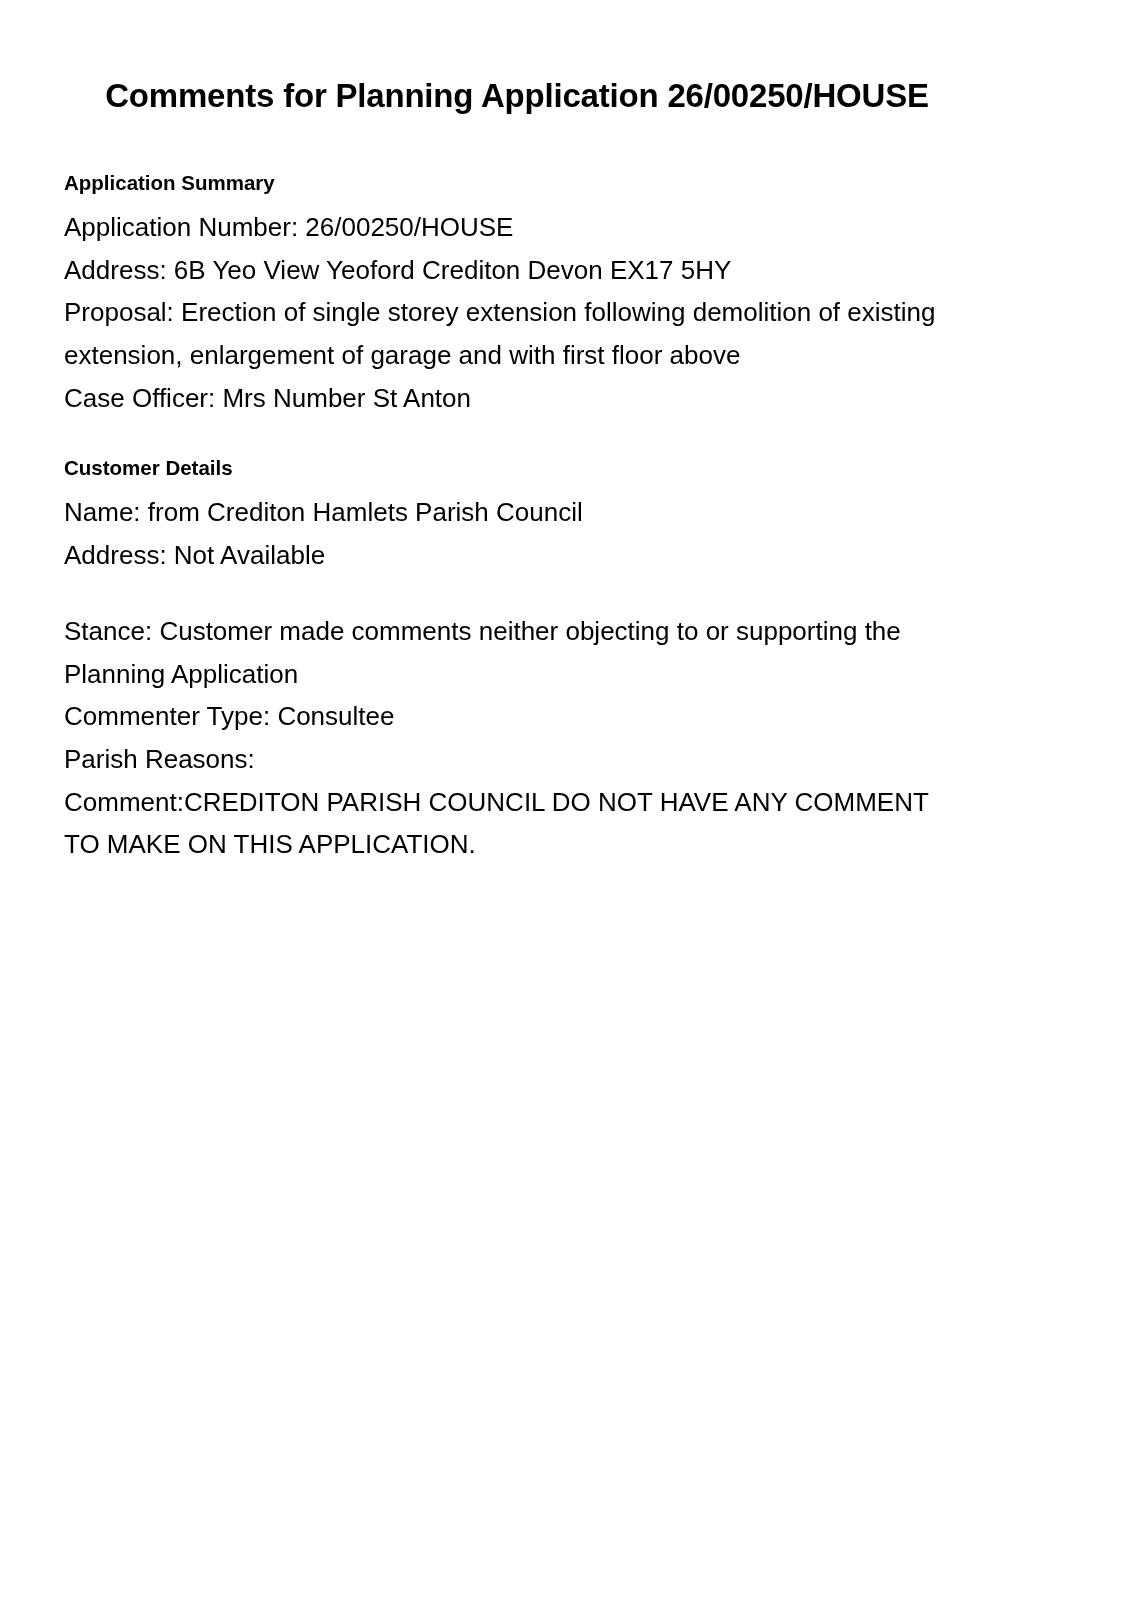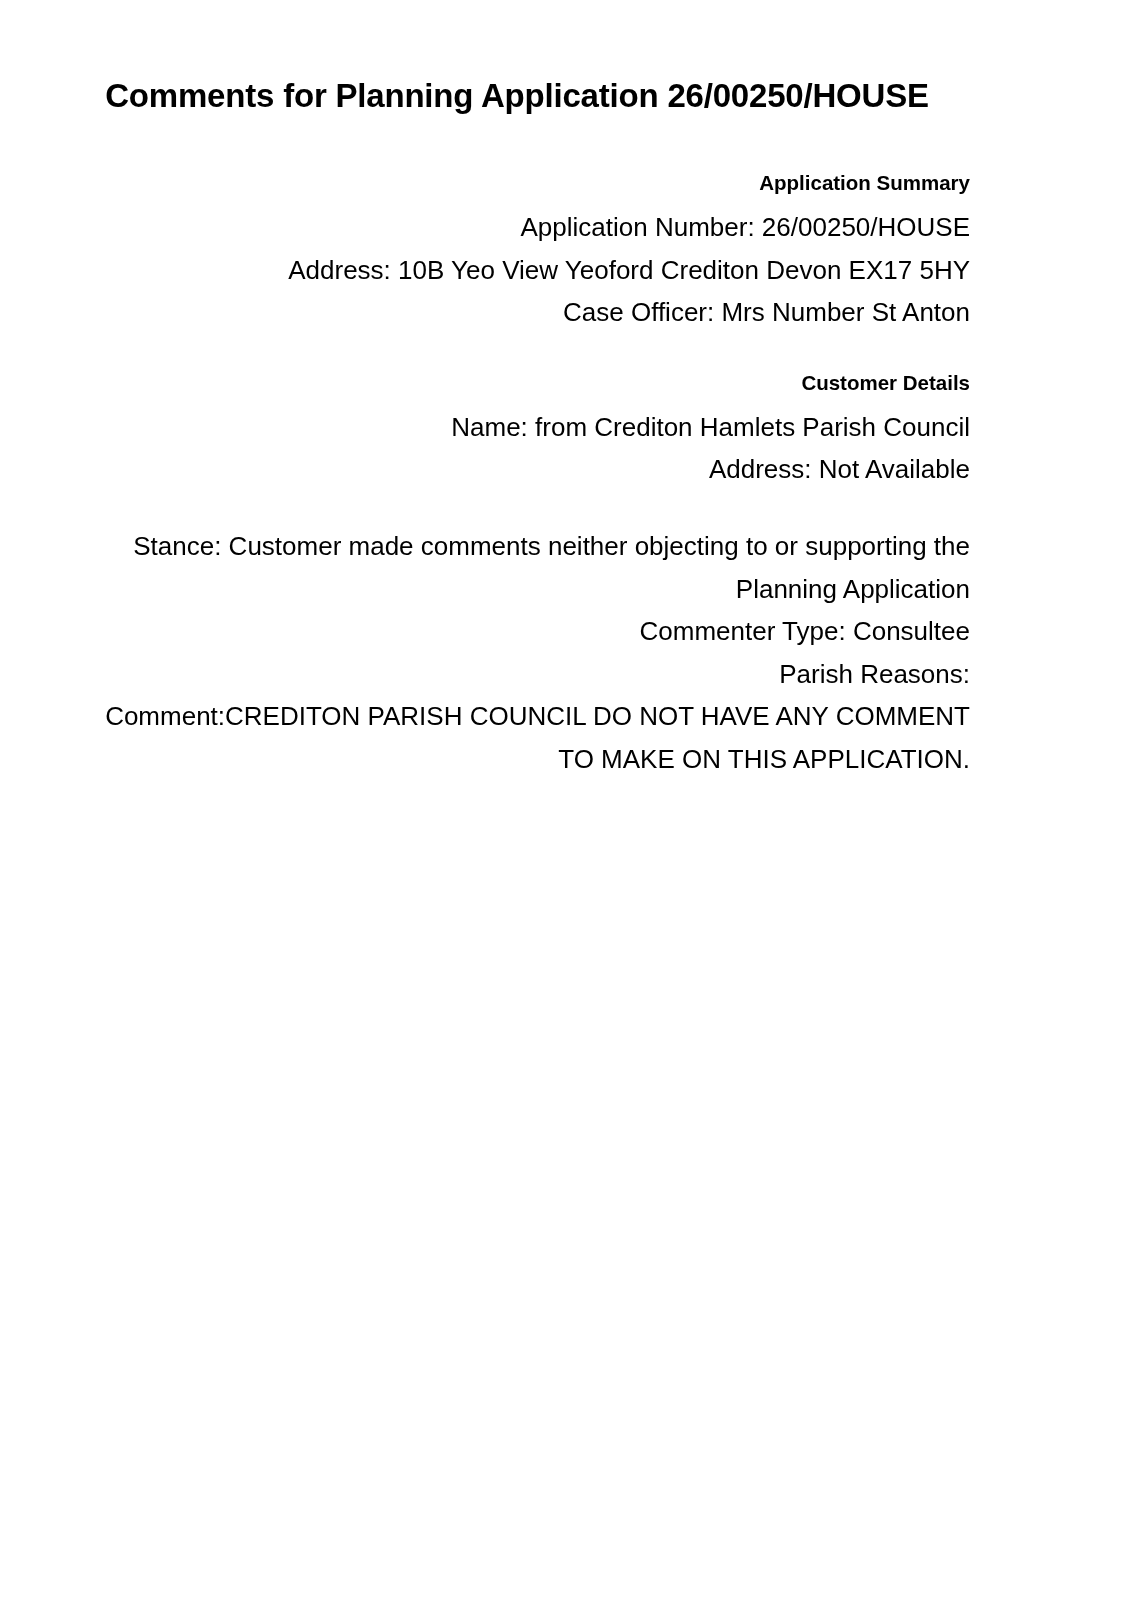--- a/index.html
+++ b/index.html
@@ -24,21 +24,20 @@
   .doc-title {
     font-size: 33px;
     font-weight: bold;
     text-align: center;
     letter-spacing: -0.2px;
     margin: 0 0 52px 0;
     line-height: 1.25;
   }
   .section {
     margin-bottom: 34px;
-    text-align: right;
   }
   .section-heading {
     font-size: 20.5px;
     font-weight: bold;
     margin: 0 0 7px 0;
     line-height: 1.5;
   }
   .line {
     font-size: 26px;
     font-weight: normal;
@@ -52,21 +51,22 @@
 </head>
 <body>
 
 <div class="page">
 
   <h1 class="doc-title">Comments for Planning Application 26/00250/HOUSE</h1>
 
   <div class="section">
     <div class="section-heading">Application Summary</div>
     <p class="line">Application Number: 26/00250/HOUSE</p>
-    <p class="line">Address: 10B Yeo View Yeoford Crediton Devon EX17 5HY</p>
+    <p class="line">Address: 6B Yeo View Yeoford Crediton Devon EX17 5HY</p>
+    <p class="line wrap">Proposal: Erection of single storey extension following demolition of existing extension, enlargement of garage and with first floor above</p>
     <p class="line">Case Officer: Mrs Number St Anton</p>
   </div>
 
   <div class="section">
     <div class="section-heading">Customer Details</div>
     <p class="line">Name: from Crediton Hamlets Parish Council</p>
     <p class="line">Address: Not Available</p>
   </div>
 
   <div class="section">

